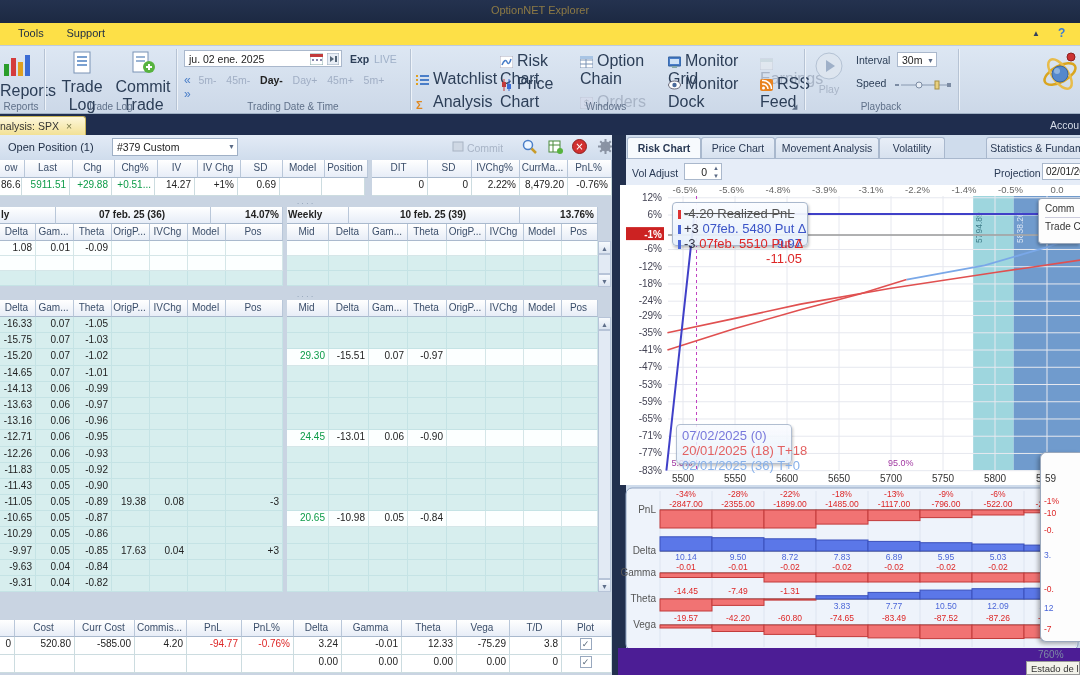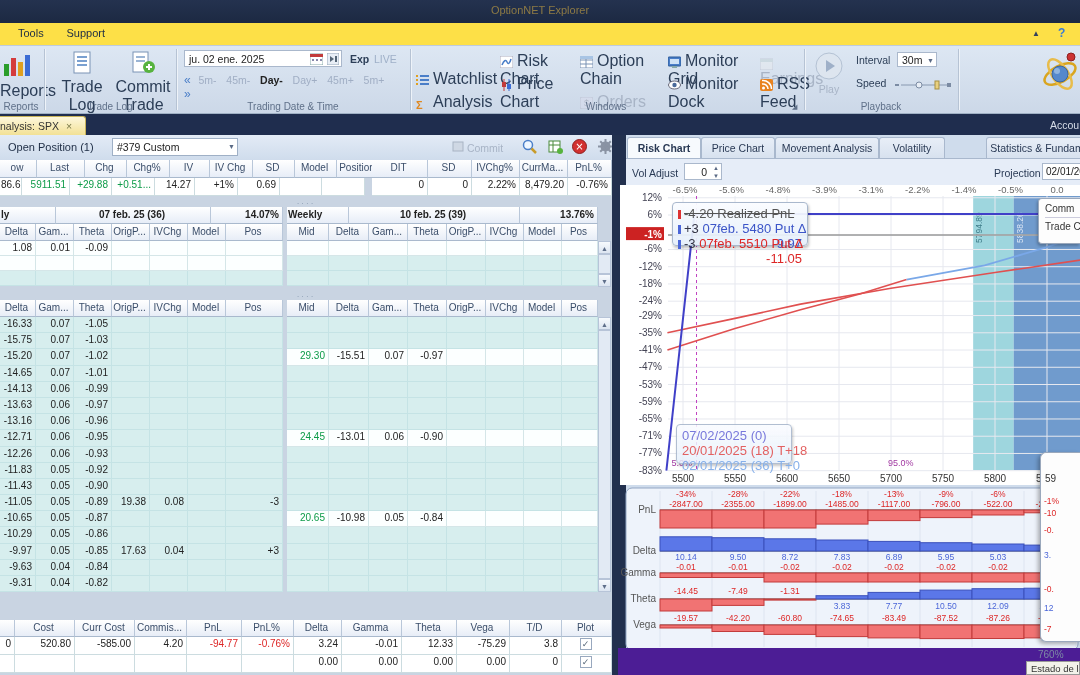--- a/index.html
+++ b/index.html
@@ -251,21 +251,21 @@
             <circle cx="7.5" cy="7.5" r="2" fill="#e3ebf6"></circle>
             <rect x="6.5" y="0" width="2" height="15" fill="#8a93a3"></rect>
             <rect x="0" y="6.5" width="15" height="2" fill="#8a93a3"></rect>
             <rect x="6.5" y="0" width="2" height="15" fill="#8a93a3" transform="rotate(45 7.5 7.5)"></rect>
             <rect x="0" y="6.5" width="15" height="2" fill="#8a93a3" transform="rotate(45 7.5 7.5)"></rect>
           </svg></span>
     </div>
 
     <div class="abs" style="left:0;top:25px" id="sumL">
         <div class="trow thead" style="height: 18px;">
-          <div class="tcell" style="width: 37px; text-align: center;">ow</div>
+          <div class="tcell" style="width: 25px; text-align: center;">ow</div>
           <div class="tcell" style="width: 48px; text-align: center;">Last</div>
           <div class="tcell" style="width: 42px; text-align: center;">Chg</div>
           <div class="tcell" style="width: 43px; text-align: center;">Chg%</div>
           <div class="tcell" style="width: 40px; text-align: center;">IV</div>
           <div class="tcell" style="width: 43px; text-align: center;">IV Chg</div>
           <div class="tcell" style="width: 42px; text-align: center;">SD</div>
           <div class="tcell" style="width: 42px; text-align: center;">Model</div>
           <div class="tcell" style="width: 43px; text-align: center;">Position</div>
         </div>
         <div class="trow" style="height: 18px;">

